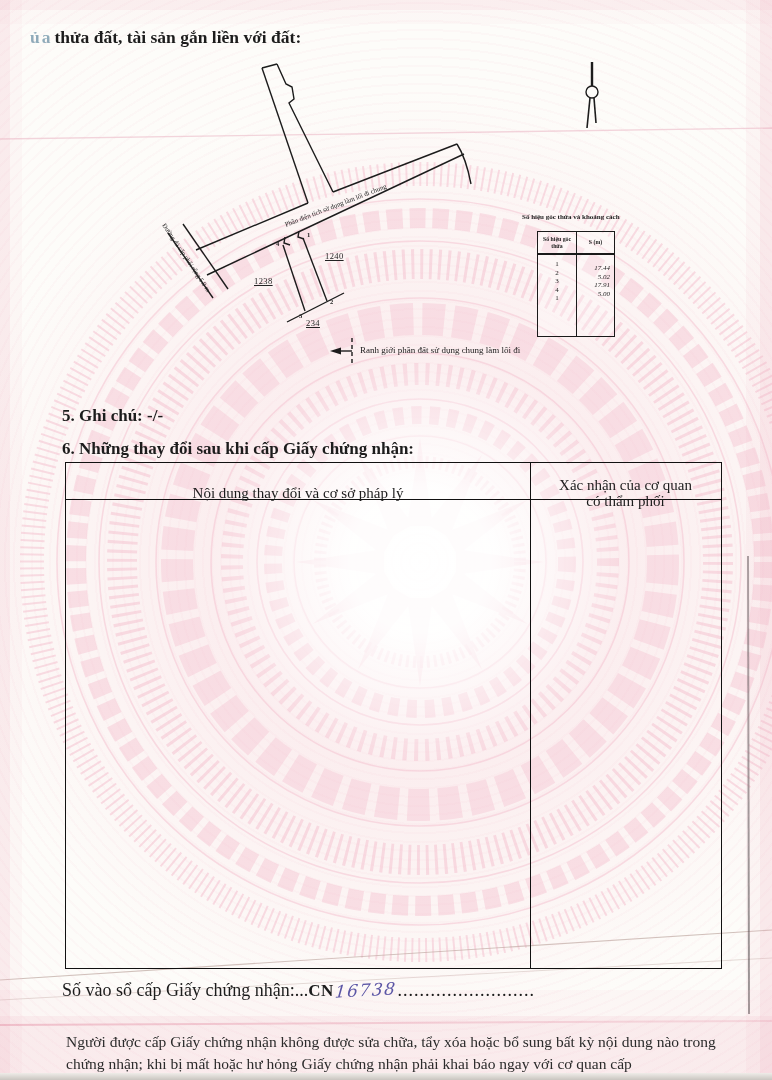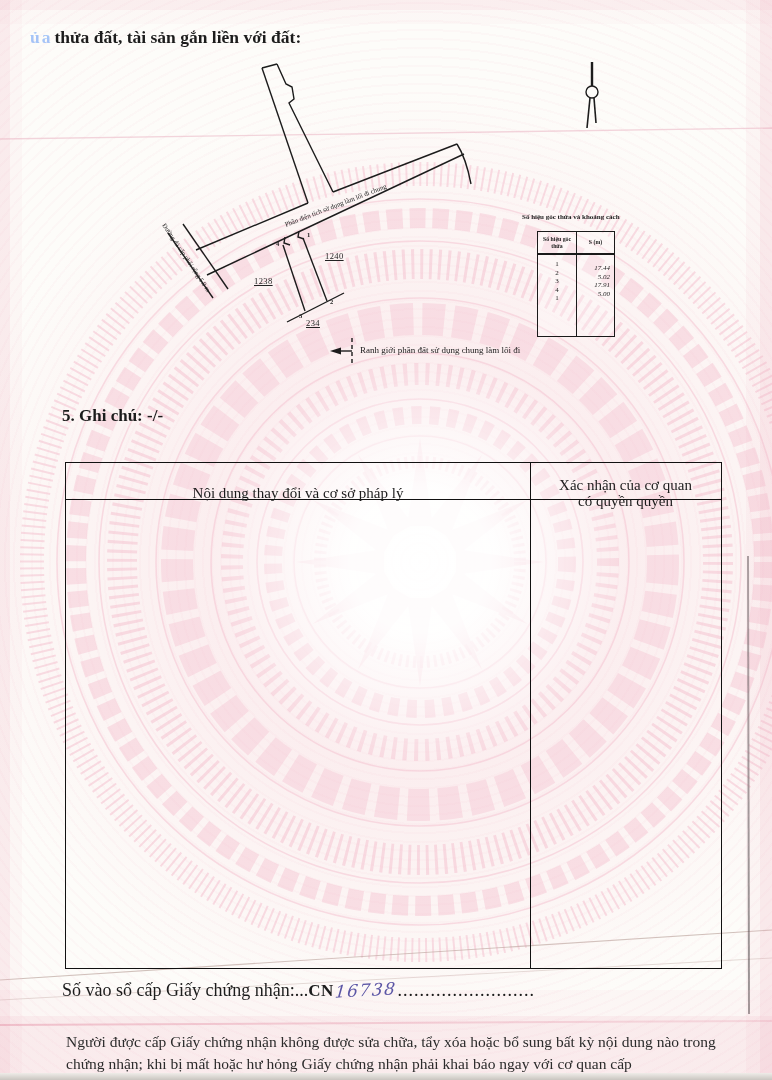--- a/index.html
+++ b/index.html
@@ -21,21 +21,21 @@
       linear-gradient(to left, rgba(238,176,192,.25) 0 12px, rgba(238,176,192,.10) 12px 26px, transparent 26px),
       linear-gradient(to bottom, rgba(238,176,192,.18) 0 10px, rgba(238,176,192,.06) 10px 24px, transparent 24px),
       linear-gradient(to top, rgba(238,176,192,.22) 0 64px, rgba(238,176,192,.08) 64px 90px, transparent 90px);
     z-index:3;
   }
   svg.layer{position:absolute;inset:0;z-index:2;}
   .txt{position:absolute;z-index:5;}
 
   
   .hdr{top:27px;left:30px;font-size:17.5px;font-weight:bold;white-space:nowrap;}
-  .hdr .smudge{color:#3b82f6;opacity:.45;filter:blur(.7px);letter-spacing:2px;margin-right:2px;font-weight:600;}
+  .hdr .smudge{color:#0c4a6e;opacity:.45;filter:blur(.7px);letter-spacing:2px;margin-right:2px;font-weight:600;}
 
   
   .lbl{position:absolute;z-index:6;white-space:nowrap;color:#222;}
   .lbl-path{left:285px;top:221px;font-size:6.8px;transform:rotate(-21deg);transform-origin:0 50%;}
   .lbl-road{left:167px;top:222px;font-size:6.6px;transform:rotate(56deg);transform-origin:0 0;}
   .parcel-no{font-size:8.5px;text-decoration:underline;letter-spacing:.4px;}
   .p1240{left:325px;top:251px;} .p1238{left:254px;top:276px;} .p234{left:306px;top:318px;text-align:right;}
   .corner{font-size:6.5px;font-weight:bold;}
   .c4{left:276px;top:240px;} .c1{left:307px;top:231px;} .c2{left:330px;top:298px;} .c3{left:299px;top:312px;}
   .lbl-legend{left:360px;top:345px;font-size:9px;}
@@ -201,28 +201,29 @@
         <div class="mt-val">5.02</div>
         <div class="mt-val">17.91</div>
         <div class="mt-val">5.00</div>
       </div>
     </div>
   </div>
 
   <div class="txt note">
     <span>5. Ghi chú:</span><span> -/-</span>
   </div>
+  <div class="txt changes-h">6. Những thay đổi sau khi cấp Giấy chứng nhận:</div>
 
   <div class="btable">
     <div class="vline"></div>
     <div class="hline"></div>
     <div class="bth bth1">Nội dung thay đổi và cơ sở pháp lý</div>
     <div class="bth bth2">
       <span>Xác nhận của cơ quan</span>
-      <span>có quyền quyền</span>
+      <span>có thẩm phối</span>
     </div>
   </div>
 
   <div class="txt serial">
     <span>Số vào sổ cấp Giấy chứng nhận:...</span><b>CN</b><span class="hand">16738</span><span class="dots">.........................</span>
   </div>
 
   <div class="pinkline"></div>
 
   <div class="txt notice n1">Người được cấp Giấy chứng nhận không được sửa chữa, tẩy xóa hoặc bổ sung bất kỳ nội dung nào trong</div>

